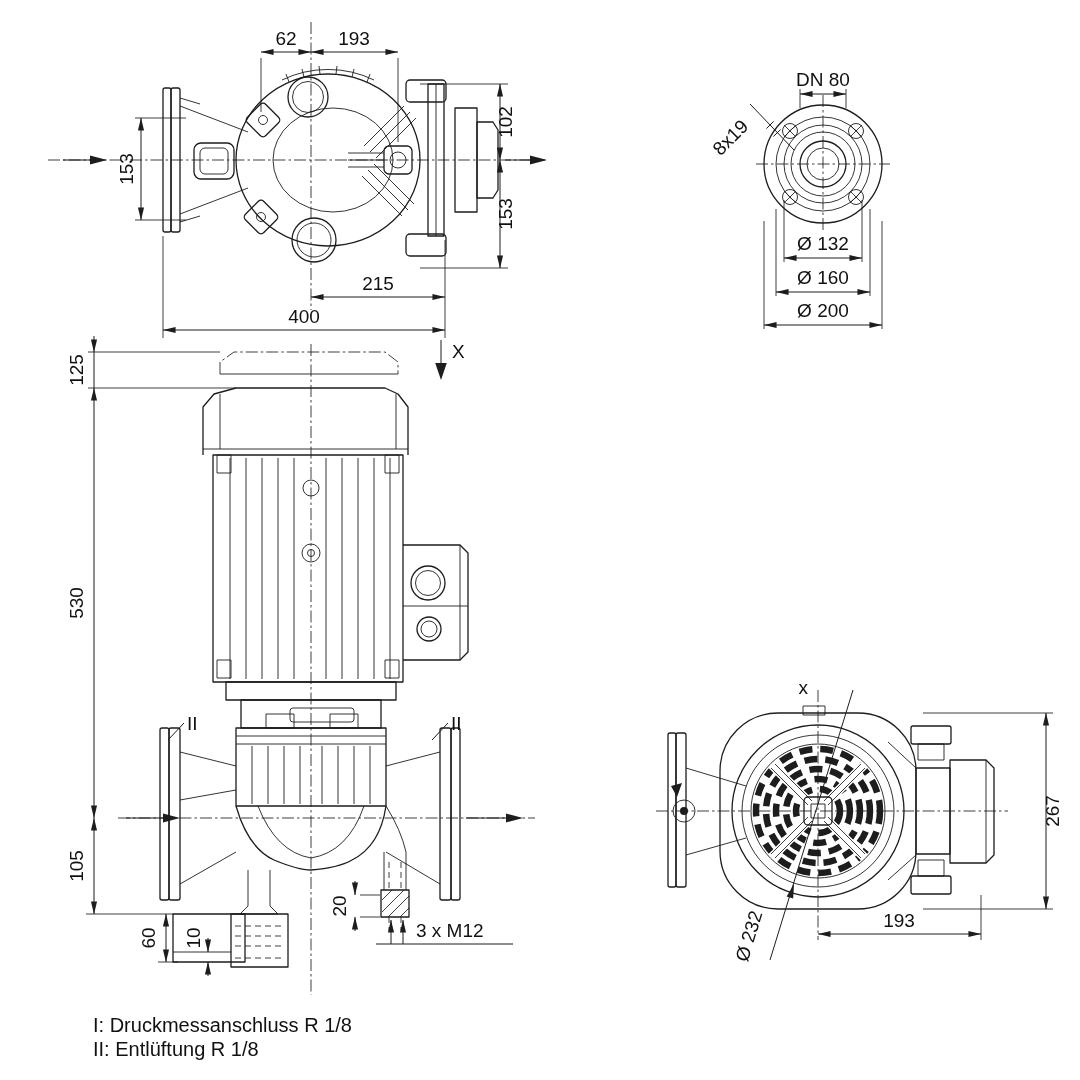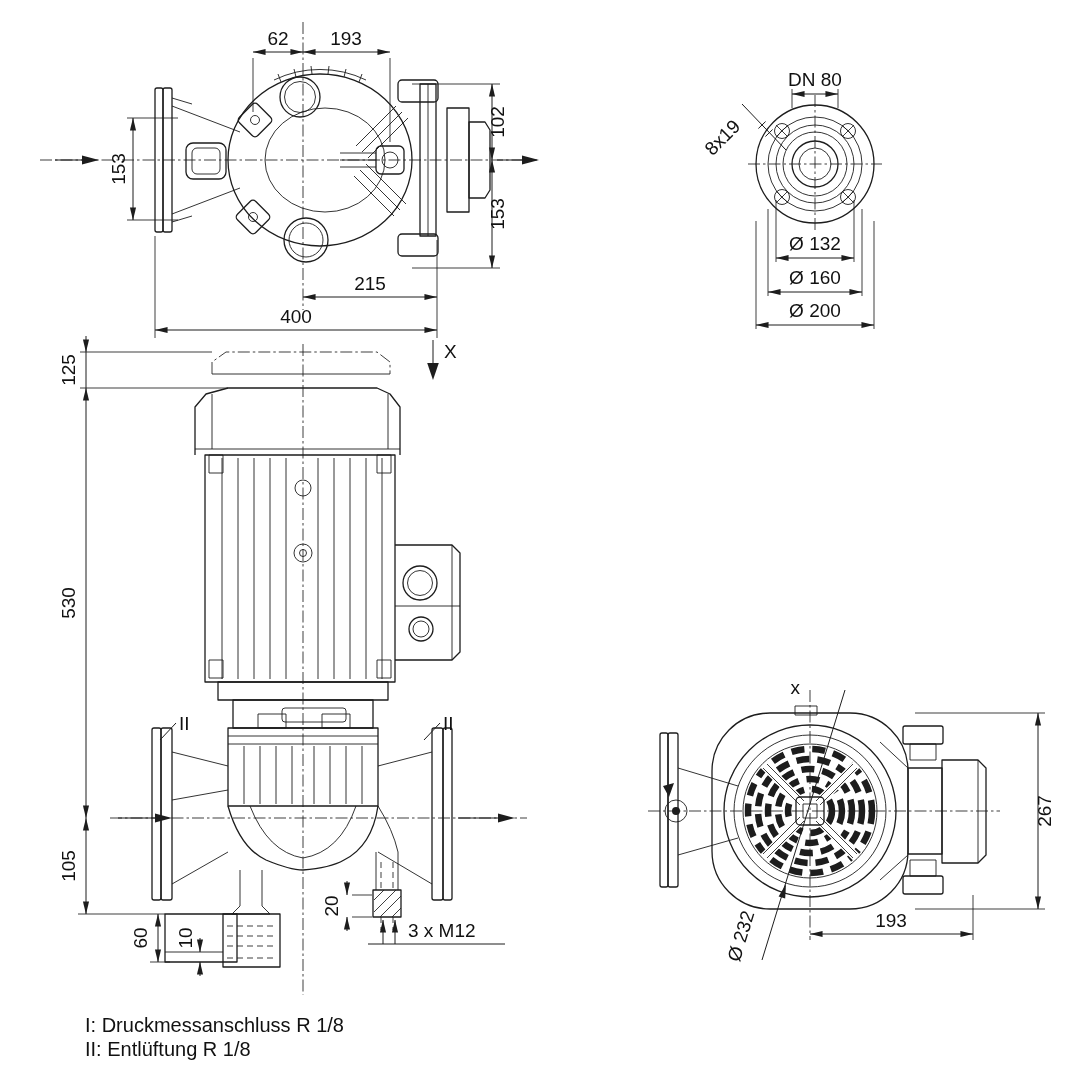--- a/index.html
+++ b/index.html
@@ -1,16 +1,16 @@
 <!DOCTYPE html>
 <html><head>
 <meta charset="utf-8">
 <style>
   html,body{margin:0;padding:0;background:#fff;}
-  .stage{width:936px;height:1080px;background:#fff;position:relative;font-family:"Liberation Sans",sans-serif;}
+  .stage{width:936px;height:1080px;background:#fff;position:relative;font-family:"Liberation Sans",sans-serif;padding-left:8px;}
   svg{display:block;}
   .o   {fill:none;stroke:#1d1d1d;stroke-width:1.3;stroke-linejoin:round;}
   .d   {fill:none;stroke:#1d1d1d;stroke-width:0.9;stroke-linejoin:round;}
   .dim {fill:none;stroke:#1d1d1d;stroke-width:1;}
   .ext {fill:none;stroke:#1d1d1d;stroke-width:0.85;}
   .cl  {fill:none;stroke:#1d1d1d;stroke-width:0.85;stroke-dasharray:12 3 2.5 3;}
   .hid {fill:none;stroke:#1d1d1d;stroke-width:0.85;stroke-dasharray:6 4;}
   .slot{fill:none;stroke:#1d1d1d;stroke-width:6.5;stroke-dasharray:13 8;}
   .gap {fill:none;stroke:#ffffff;stroke-width:9;}
   .txt {font-family:"Liberation Sans",sans-serif;font-size:19px;fill:#111;}

